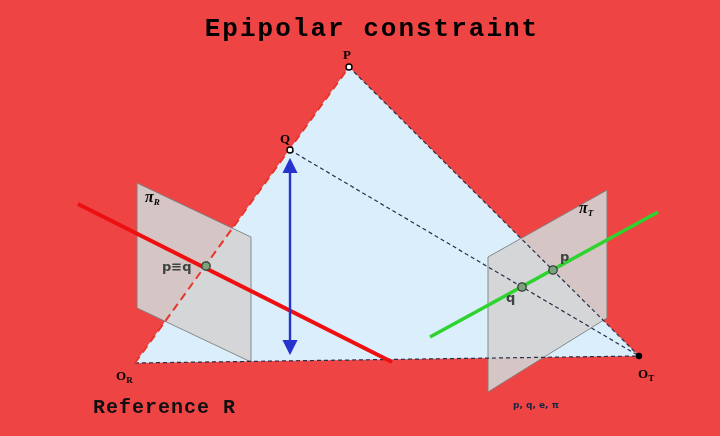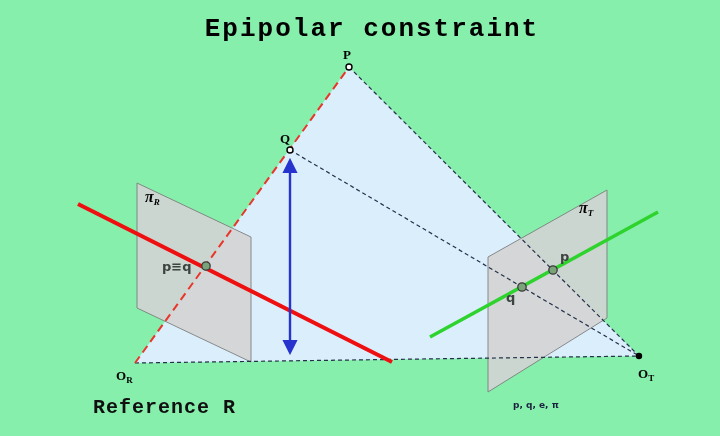--- a/index.html
+++ b/index.html
@@ -4,21 +4,21 @@
 <style>
   html, body {
     margin: 0;
     padding: 0;
     background: #ffffff;
   }
   .canvas {
     position: relative;
     width: 720px;
     height: 436px;
-    background: #86efac;
+    background: #ef4444;
     overflow: hidden;
     font-family: "Liberation Sans", sans-serif;
   }
   svg { display: block; }
 
   .title-text {
     font-family: "Liberation Mono", monospace;
     font-weight: bold;
     font-size: 26px;
     letter-spacing: 2px;

